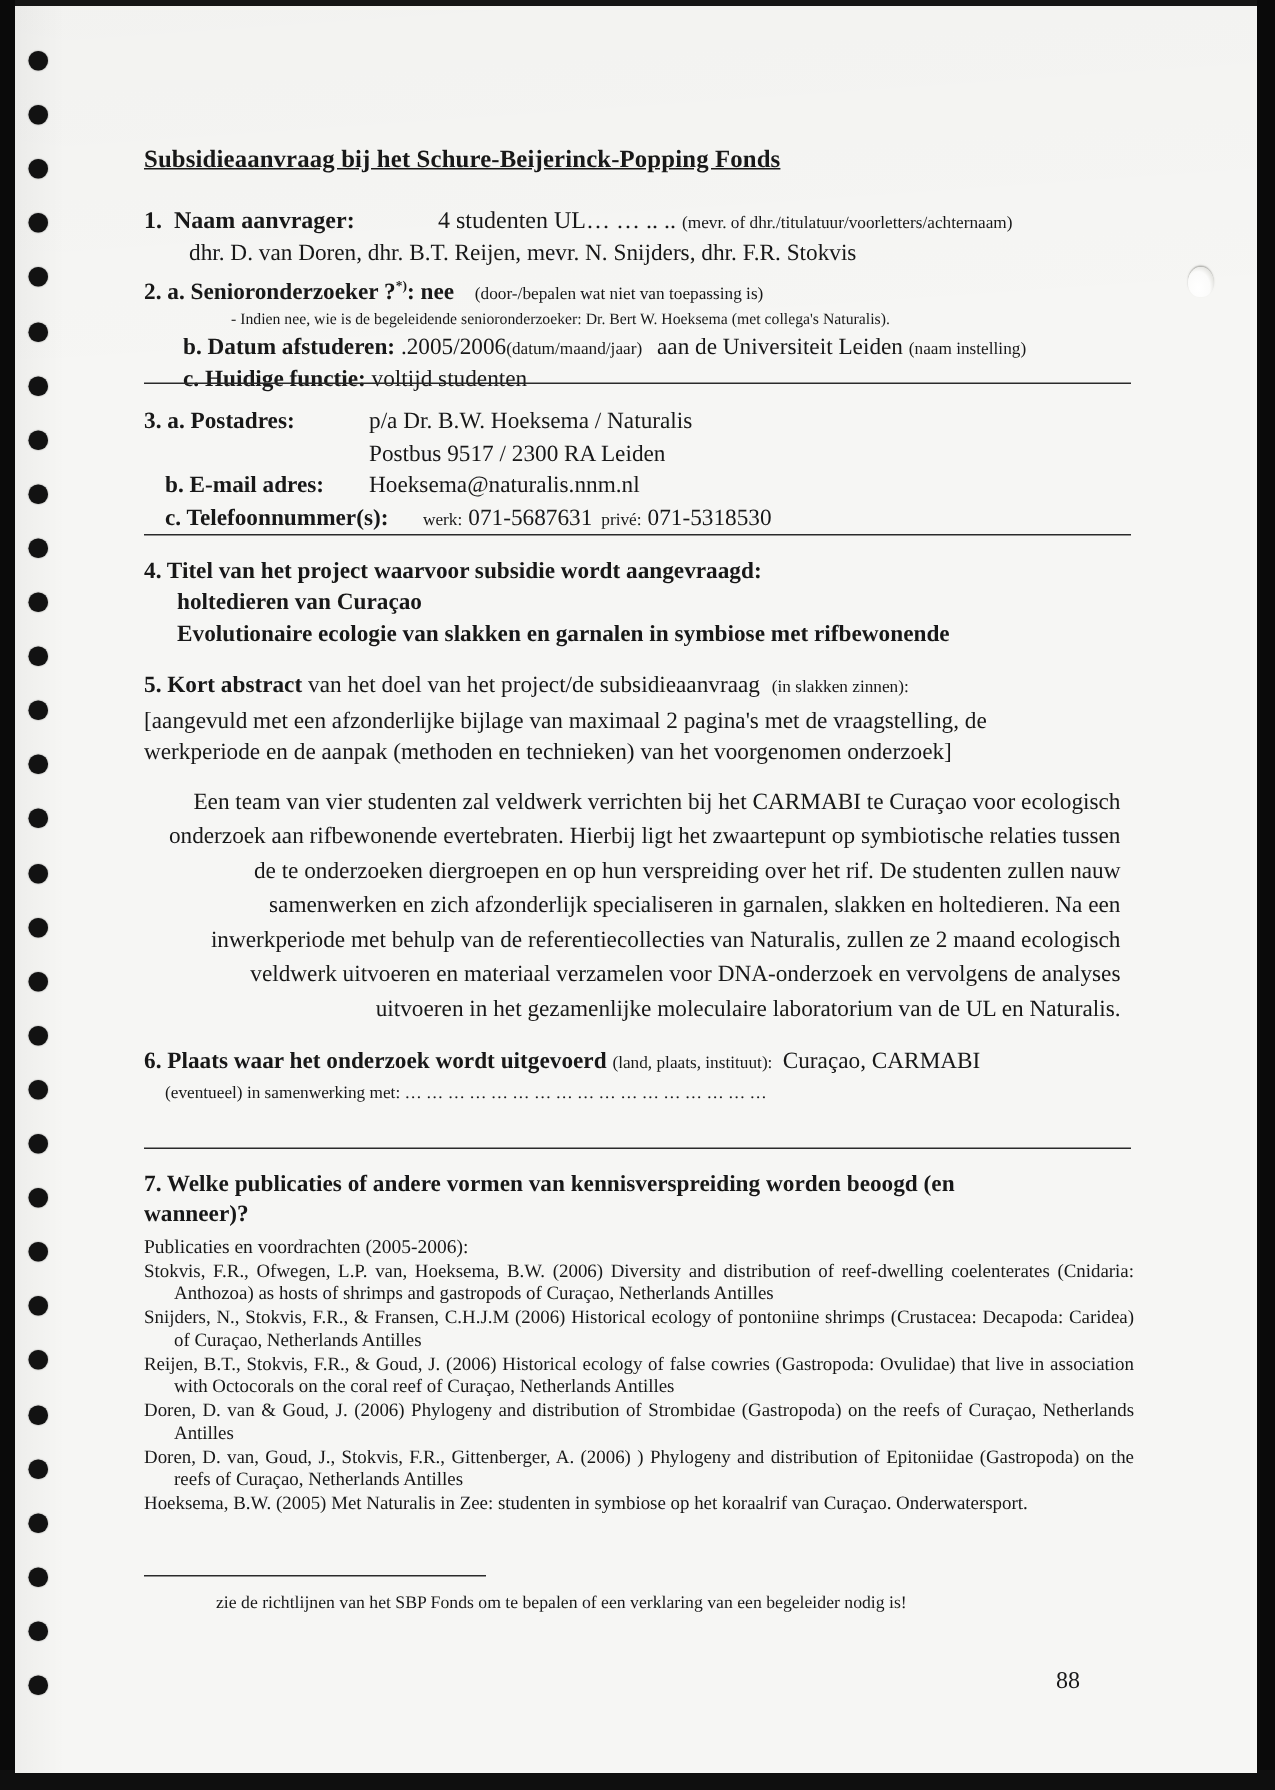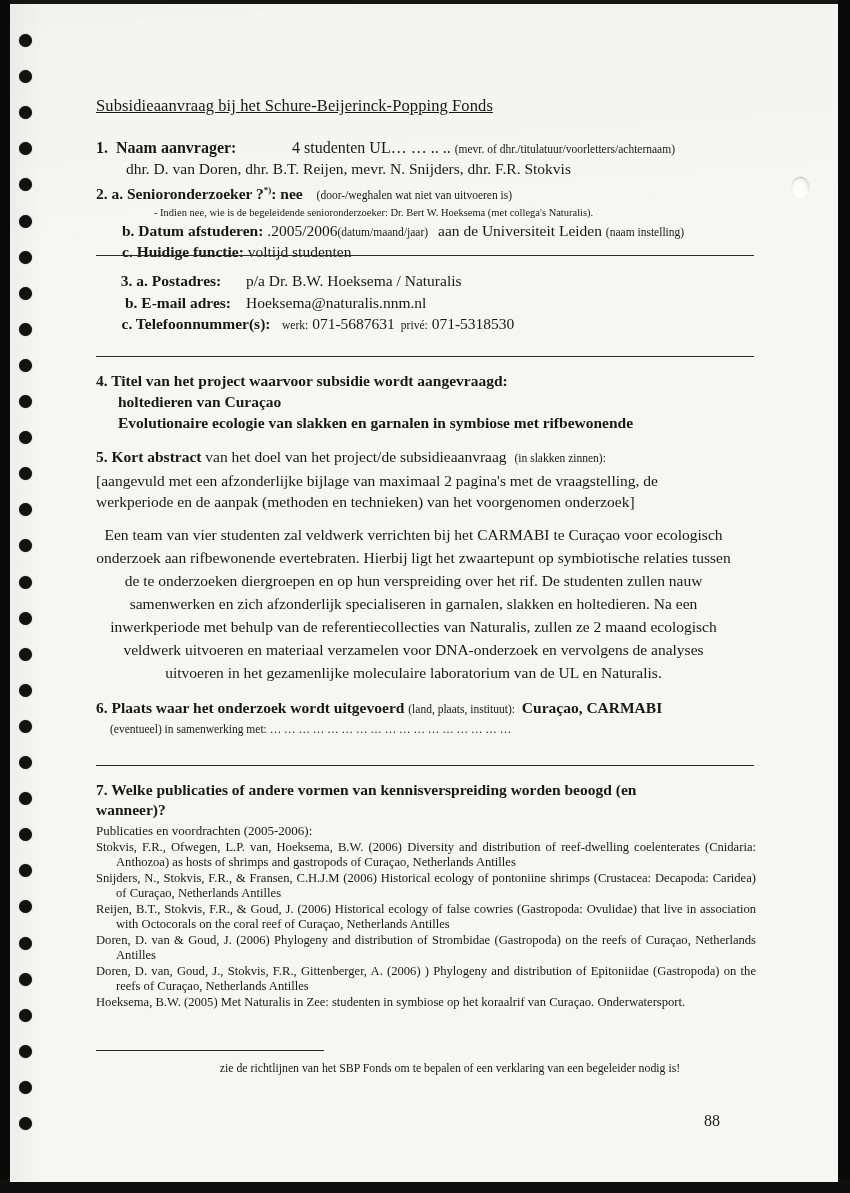--- a/index.html
+++ b/index.html
@@ -65,21 +65,21 @@
   .content {
     position: absolute;
     left: 96px;
     top: 0;
     width: 660px;
     color: #181818;
   }
 
   .doc-title {
     font-size: 16.5px;
-    font-weight: normal;
+    font-weight: bold;
     text-decoration: underline;
     letter-spacing: 0.1px;
     margin: 0;
   }
   .pos-title { position: absolute; top: 96px; left: 0; }
 
   .b { font-weight: bold; }
   .small { font-size: 11.5px; }
   .xsmall { font-size: 10.5px; }
 
@@ -100,32 +100,32 @@
     margin: 0;
     width: 658px;
   }
   .pos-rule1 { position: absolute; top: 255px; left: 0; }
   .pos-rule2 { position: absolute; top: 356px; left: 0; }
   .pos-rule3 { position: absolute; top: 765px; left: 0; }
 
   
   .blk3 { position: absolute; top: 270px; left: 0; width: 662px; font-size: 15.5px; line-height: 21.5px; }
   .row3 { display: flex; align-items: baseline; }
-  .row3 .lbl { font-weight: bold; width: 150px; flex: 0 0 150px; text-align: center; }
+  .row3 .lbl { font-weight: bold; width: 150px; flex: 0 0 150px; }
   .row3.ind .lbl { padding-left: 14px; width: 136px; flex: 0 0 136px; }
 
   
   .blk4 { position: absolute; top: 370px; left: 0; width: 662px; font-size: 15.5px; line-height: 21px; font-weight: bold; }
   .blk4 .sub { padding-left: 22px; }
 
   
   .blk5 { position: absolute; top: 446px; left: 0; width: 660px; font-size: 15.5px; line-height: 21.5px; }
   .abstract {
-    position: absolute; top: 523px; left: 0; width: 635px;
-    font-size: 15.5px; line-height: 23px; text-align: center;
+    position: absolute; top: 523px; left: 16px; width: 635px;
+    font-size: 15.5px; line-height: 23px; text-align: right;
   }
 
   
   .blk6 { position: absolute; top: 698px; left: 0; width: 662px; font-size: 15.5px; line-height: 20px; }
 
   
   .blk7 { position: absolute; top: 780px; left: 0; width: 660px; }
   .q7 { font-size: 15.5px; font-weight: bold; line-height: 20px; }
   .pubhead { font-size: 13px; margin-top: 3px; }
   .refs { margin-top: 1px; }
@@ -138,21 +138,21 @@
     margin-bottom: 0.5px;
   }
   .ref > span.hang { margin-left: -20px; }
 
   
   hr.fnrule {
     position: absolute; top: 1050px; left: 0;
     width: 228px; border: none; border-top: 1.3px solid #2a2a2a; margin: 0;
   }
   .footnote { position: absolute; top: 1060px; left: 0; width: 660px; font-size: 11.8px; line-height: 16px; }
-  .footnote .l2 { padding-left: 48px; text-align: center; }
+  .footnote .l2 { padding-left: 48px; }
   .fn-star { font-size: 10px; vertical-align: super; }
 
   .pageno {
     position: absolute; top: 1112px; left: 608px;
     font-size: 16px;
   }
 </style>
 </head>
 <body>
 
@@ -207,21 +207,21 @@
 
     <div class="blk1">
       <div class="l-name">
         <span class="lbl"><span>1.</span>&nbsp;&nbsp;<span>Naam aanvrager:</span></span>
         <span class="val">4 studenten UL… … .. ..</span>
         <span class="small" style="margin-left:4px;">(mevr. of dhr./titulatuur/voorletters/achternaam)</span>
       </div>
       <div class="indent1">dhr. D. van Doren, dhr. B.T. Reijen, mevr. N. Snijders, dhr. F.R. Stokvis</div>
       <div class="line" style="margin-top:1px;">
         <span class="b">2. a. Senioronderzoeker ?</span><span class="b sup">*)</span><span class="b">: nee</span>
-        <span class="small" style="margin-left:10px;">(door-/weghalen wat niet van uitvoeren is)</span>
+        <span class="small" style="margin-left:10px;">(door-/bepalen wat niet van toepassing is)</span>
       </div>
       <div class="indent2 xsmall" style="line-height:16px;">- Indien nee, wie is de begeleidende senioronderzoeker: Dr. Bert W. Hoeksema (met collega's Naturalis).</div>
       <div class="indent1" style="padding-left:26px;">
         <span class="b">b. Datum afstuderen:</span>
         <span>.2005/2006</span><span class="small">(datum/maand/jaar)</span>
         <span style="margin-left:6px;">aan de Universiteit Leiden</span>
         <span class="small">(naam instelling)</span>
       </div>
       <div class="indent1" style="padding-left:26px;font-family:Liberation Serif, serif;">
         <span class="b">c. Huidige functie:</span>
@@ -229,20 +229,24 @@
       </div>
     </div>
 
     <hr class="rule pos-rule1">
 
     <div class="blk3">
       <div class="row3">
         <span class="lbl">3. a. Postadres:</span>
         <span>p/a Dr. B.W. Hoeksema / Naturalis</span>
       </div>
+      <div class="row3">
+        <span class="lbl"></span>
+        <span>Postbus 9517 / 2300 RA  Leiden</span>
+      </div>
       <div class="row3 ind">
         <span class="lbl">b. E-mail adres:</span>
         <span>Hoeksema@naturalis.nnm.nl</span>
       </div>
       <div class="row3 ind">
         <span class="lbl" style="width:172px;flex:0 0 172px;">c. Telefoonnummer(s):</span>
         <span class="small">werk:</span>
         <span style="margin-left:4px;">071-5687631</span>
         <span class="small" style="margin-left:6px;">privé:</span>
         <span style="margin-left:4px;">071-5318530</span>
@@ -266,21 +270,21 @@
       <div>[aangevuld met een afzonderlijke bijlage van maximaal 2 pagina's met de vraagstelling, de</div>
       <div>werkperiode en de aanpak (methoden en technieken) van het voorgenomen onderzoek]</div>
     </div>
 
     <div class="abstract">Een team van vier studenten zal veldwerk verrichten bij het CARMABI te Curaçao voor ecologisch onderzoek aan rifbewonende evertebraten. Hierbij ligt het zwaartepunt op symbiotische relaties tussen de te onderzoeken diergroepen en op hun verspreiding over het rif. De studenten zullen nauw samenwerken en zich afzonderlijk specialiseren in garnalen, slakken en holtedieren. Na een inwerkperiode met behulp van de referentiecollecties van Naturalis, zullen ze 2 maand ecologisch veldwerk uitvoeren en materiaal verzamelen voor DNA-onderzoek en vervolgens de analyses uitvoeren in het gezamenlijke moleculaire laboratorium van de UL en Naturalis.</div>
 
     <div class="blk6">
       <div>
         <span class="b">6.  Plaats waar het onderzoek wordt uitgevoerd</span>
         <span class="small">(land, plaats, instituut):</span>
-        <span style="margin-left:3px;font-weight:bold;">Curaçao, CARMABI</span>
+        <span style="margin-left:3px;">Curaçao, CARMABI</span>
       </div>
       <div class="small" style="padding-left:14px;">
         <span>(eventueel) in samenwerking met:</span>
         <span>… … … … … … … … … … … … … … … … …</span>
       </div>
     </div>
 
     <hr class="rule pos-rule3">
 
     <div class="blk7">

